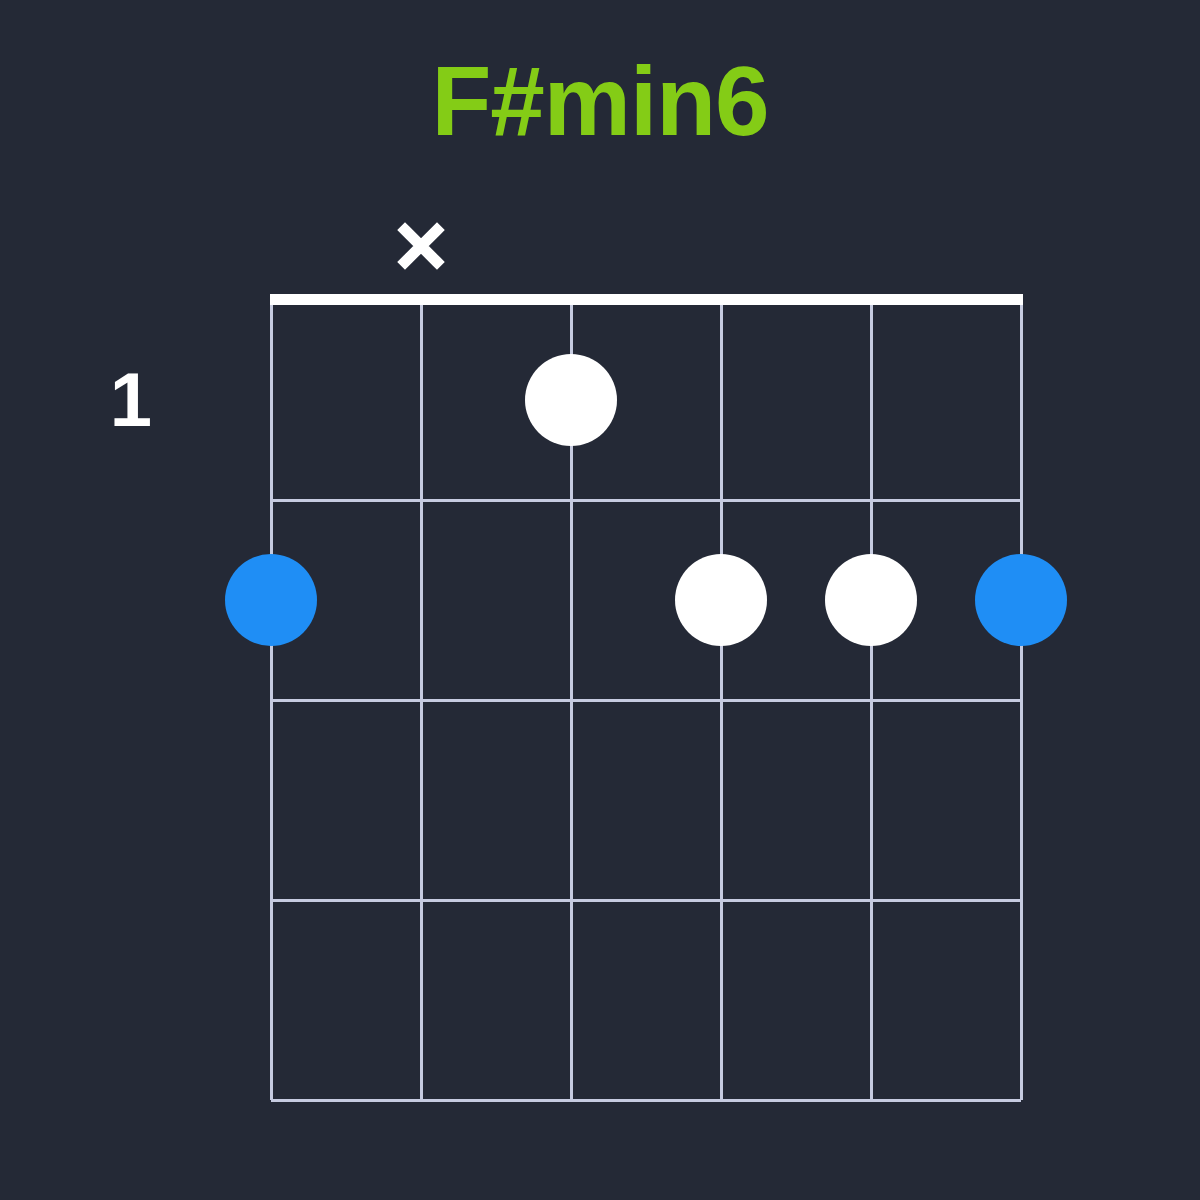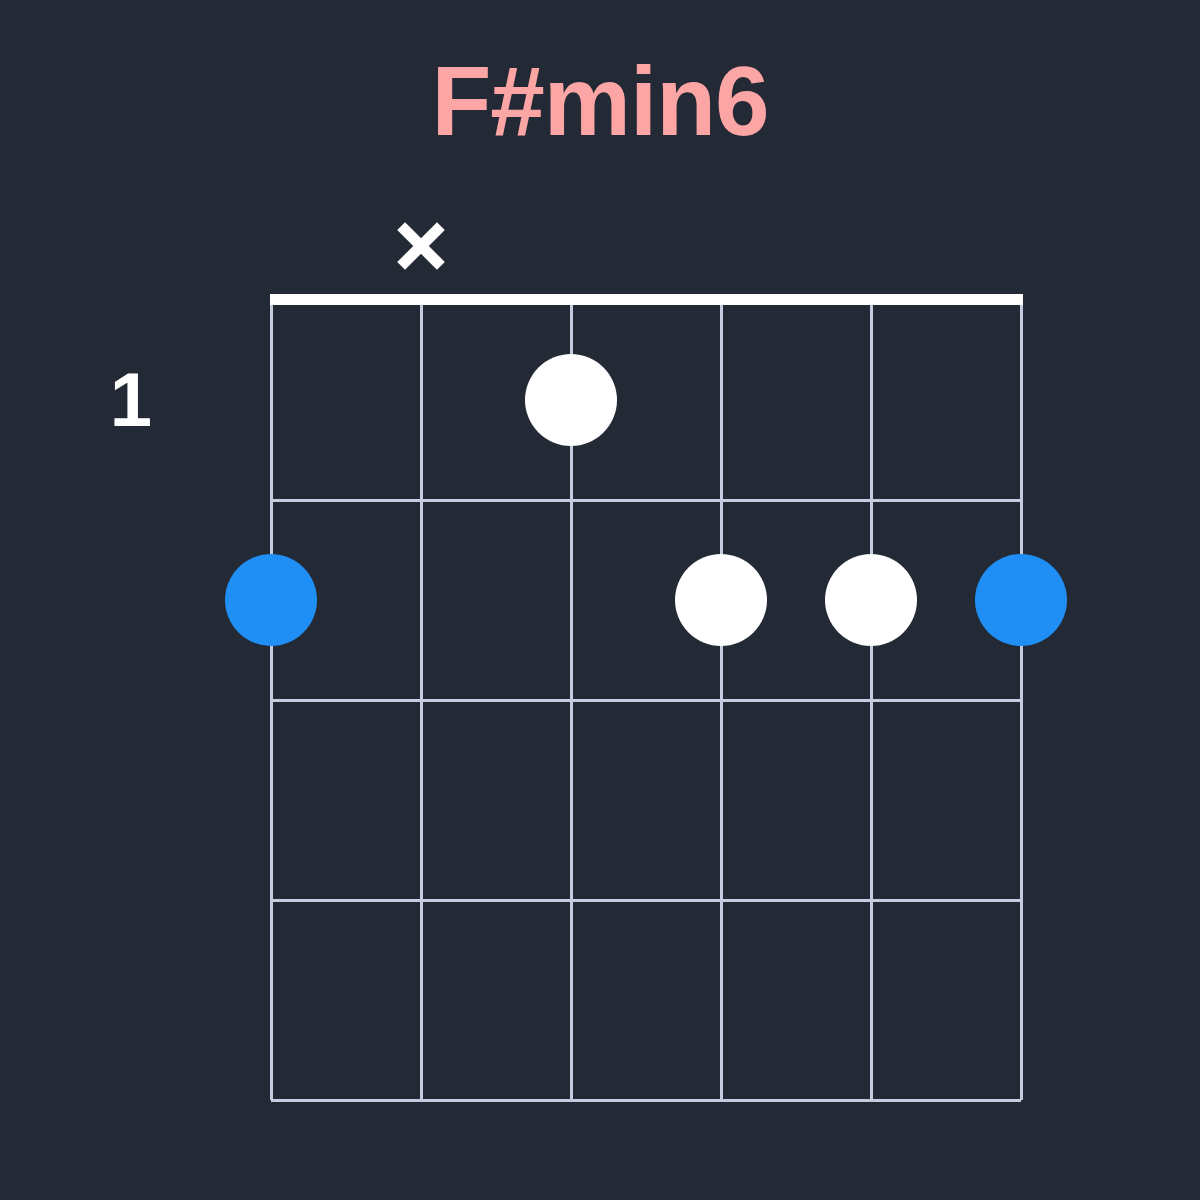--- a/index.html
+++ b/index.html
@@ -17,21 +17,21 @@
     position: relative;
     width: 1200px;
     height: 1200px;
   }
   #chord-title {
     position: absolute;
     left: 0;
     top: 52px;
     width: 1200px;
     text-align: center;
-    color: #fca5a5;
+    color: #84cc16;
     font-size: 98px;
     font-weight: bold;
     letter-spacing: -1px;
     line-height: 1.0;
     white-space: nowrap;
   }
   #diagram {
     position: absolute;
     left: 0;
     top: 0;

